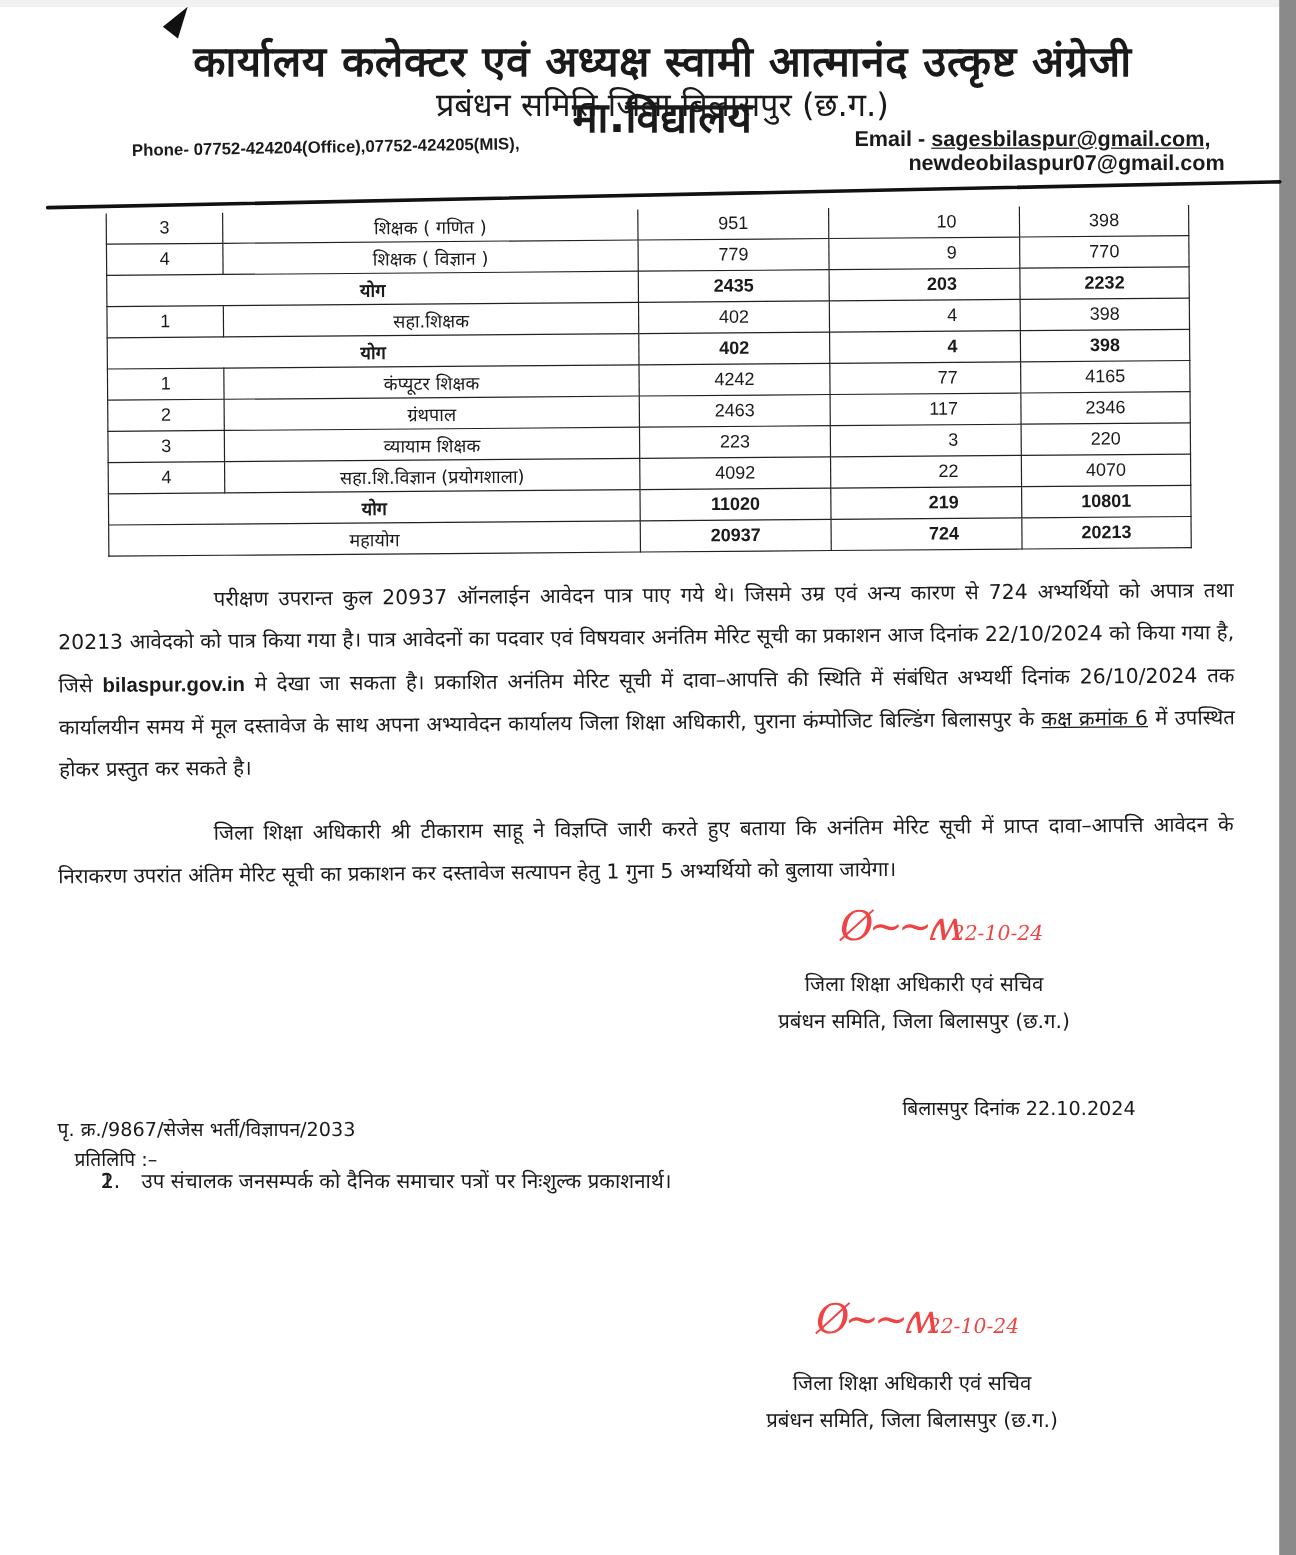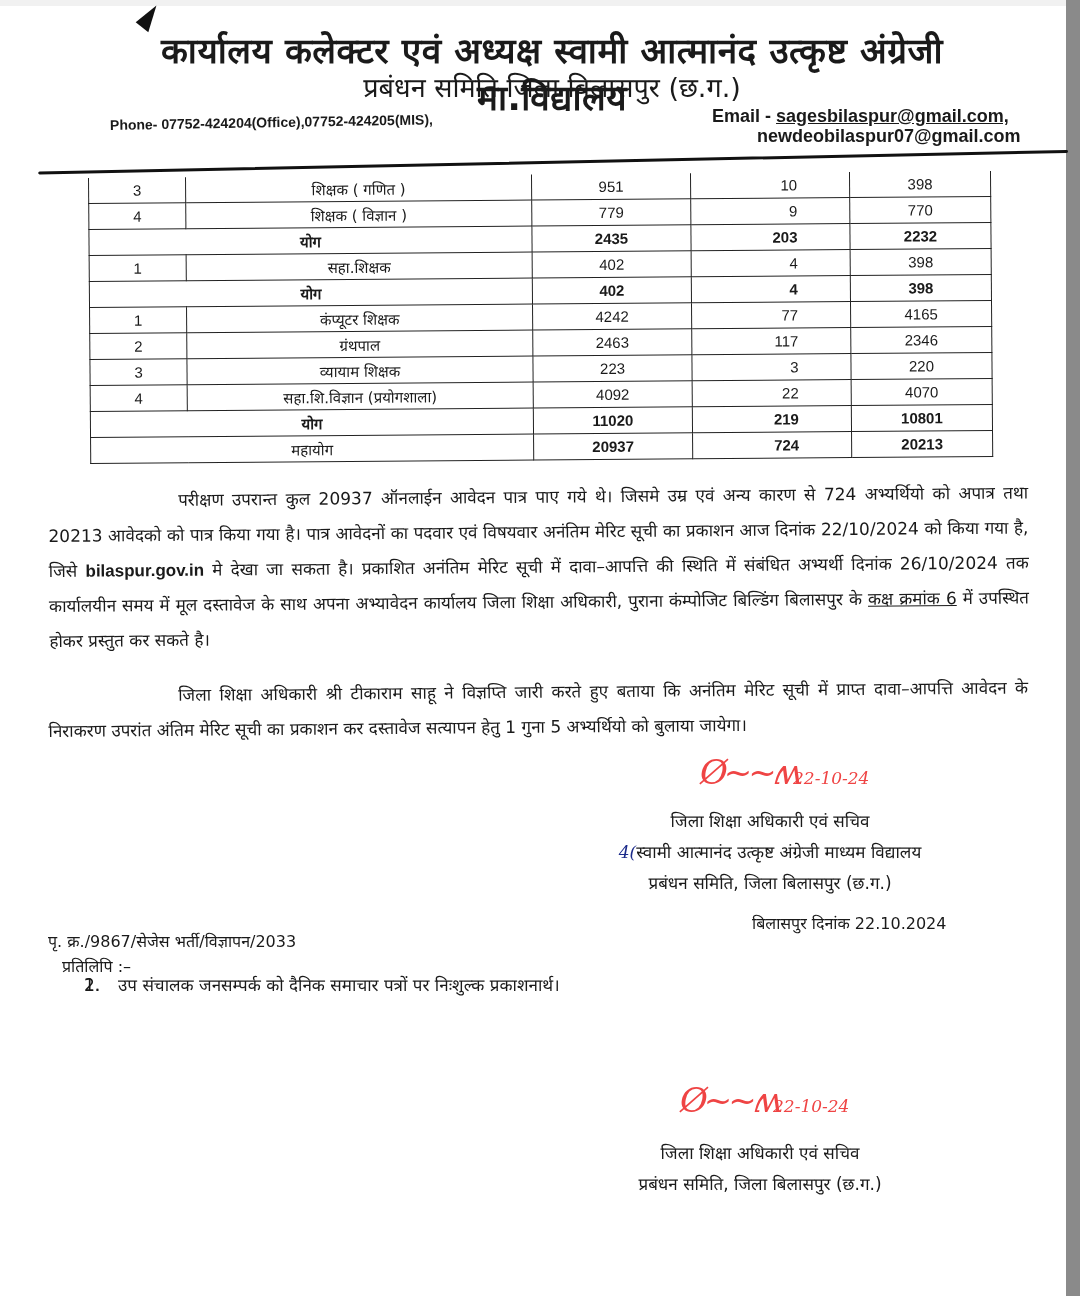--- a/index.html
+++ b/index.html
@@ -163,21 +163,20 @@
 <div class="para" style="top:679px;">
   <span class="indent"></span><span>जिला शिक्षा अधिकारी श्री टीकाराम साहू ने विज्ञप्ति जारी करते हुए बताया कि अनंतिम मेरिट सूची में प्राप्त दावा–आपत्ति आवेदन के निराकरण उपरांत अंतिम मेरिट सूची का प्रकाशन कर दस्तावेज सत्यापन हेतु 1 गुना 5 अभ्यर्थियो को बुलाया जायेगा।</span>
 </div>
 
 <div class="signature" style="left:700px; top:752px;">
   <span class="scrawl">Ø~~ʍ</span>
   <span class="date">22-10-24</span>
 </div>
 <div class="sig" style="left:560px; top:806px; width:420px;">
   <div>जिला शिक्षा अधिकारी एवं सचिव</div>
-  <div><span class="mark">4(</span><span>स्वामी आत्मानंद उत्कृष्ट अंग्रेजी माध्यम विद्यालय</span></div>
   <div>प्रबंधन समिति, जिला बिलासपुर (छ.ग.)</div>
 </div>
 
 <div class="dated">बिलासपुर दिनांक 22.10.2024</div>
 <div class="ref">पृ. क्र./9867/सेजेस भर्ती/विज्ञापन/2033</div>
 <div class="cc-label">प्रतिलिपि :–</div>
 <ul class="cc-list">
   <li><span class="num">1.</span></li>
   <li><span class="num">2.</span><span>उप संचालक जनसम्पर्क को दैनिक समाचार पत्रों पर निःशुल्क प्रकाशनार्थ।</span></li>
 </ul>

